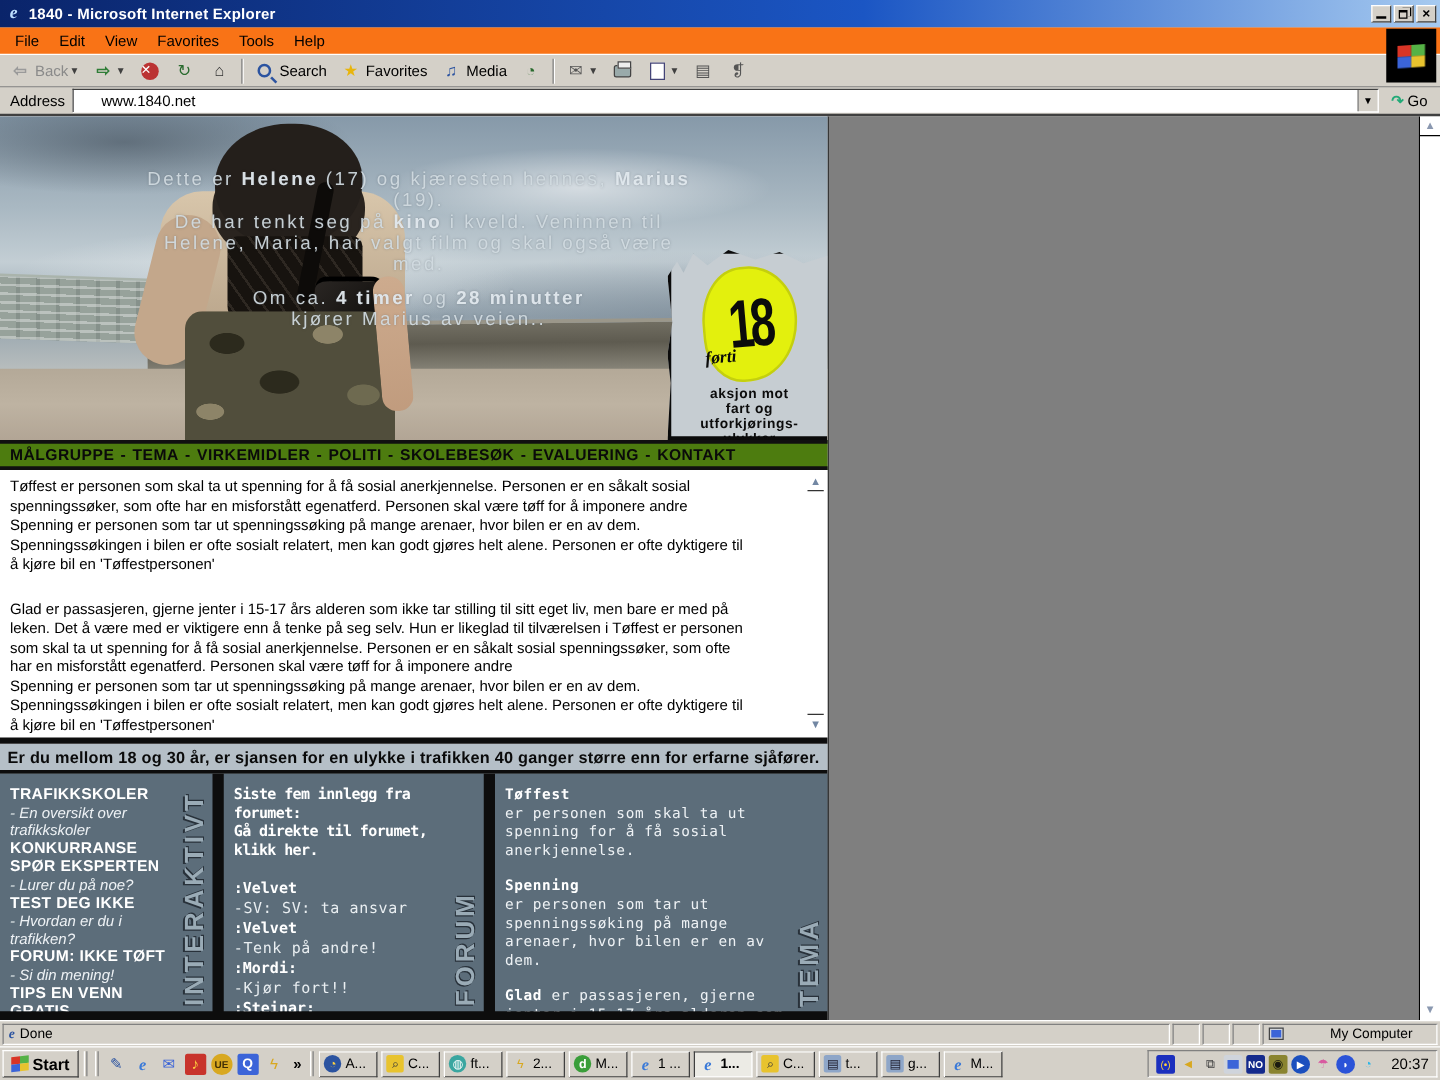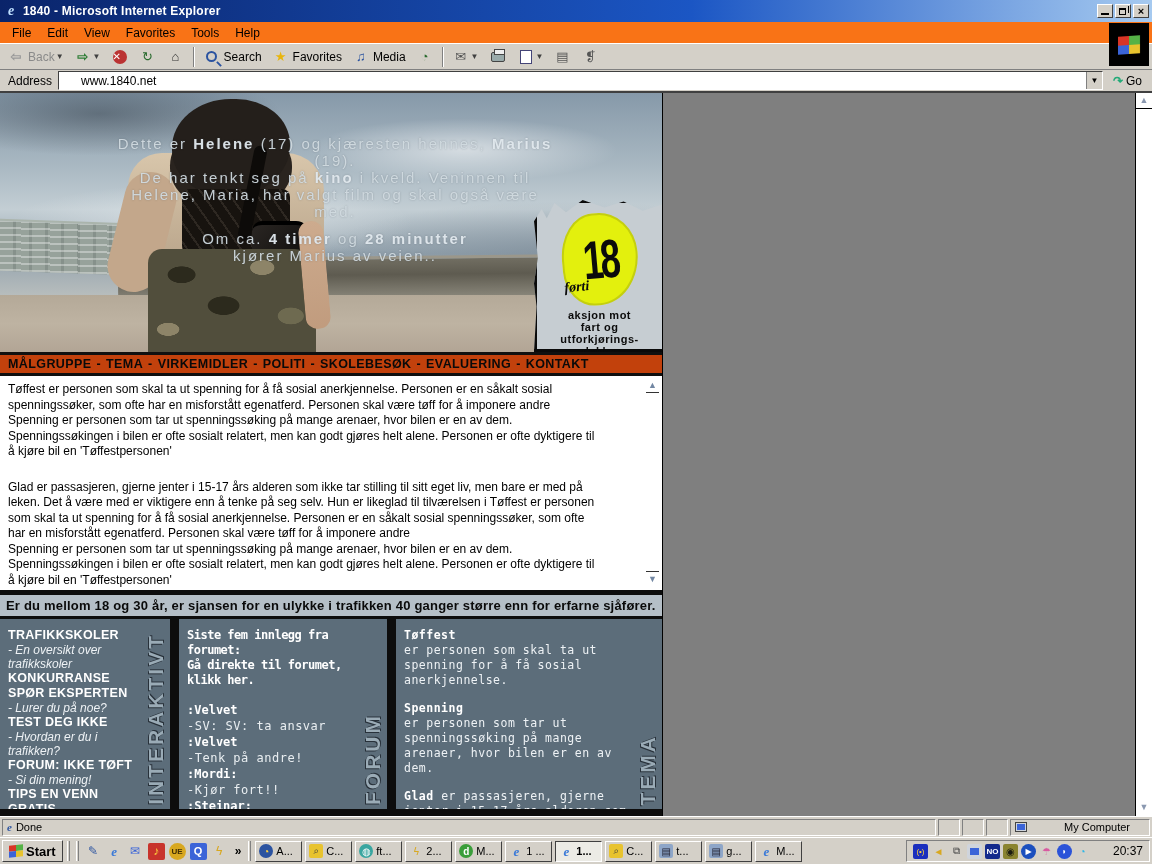--- a/index.html
+++ b/index.html
@@ -119,21 +119,21 @@
     clip-path:polygon(0 14%,6% 6%,10% 12%,16% 2%,25% 8%,38% 0,55% 5%,70% 1%,85% 7%,100% 3%,100% 100%,0 100%,2% 70%,0 55%,3% 38%); }
   .blob { width:76px; height:92px; margin:10px auto 0; background:#e3f00d;
     border-radius:47% 53% 58% 42% / 52% 48% 58% 42%; transform:rotate(-5deg);
     position:relative; display:flex; align-items:center; justify-content:center;
     box-shadow:0 0 0 2px rgba(20,20,20,.15) inset; }
   .blob .n18 { font:900 54px/54px "Liberation Sans",sans-serif; color:#0b0b0b; transform:scaleX(.68); letter-spacing:-5px; }
   .blob .word { position:absolute; left:0px; bottom:12px; font:bold italic 14px "Liberation Serif",serif; color:#0b0b0b; }
   .tagline { margin-top:4px; text-align:center; font:bold 11px/12px "Liberation Sans",sans-serif; color:#0b0b0b; letter-spacing:.5px; }
 
   
-  .navbar { height:24px; background:#c2410c; border-top:3px solid #101010; border-bottom:3px solid #101010;
+  .navbar { height:24px; background:#4d7c0f; border-top:3px solid #101010; border-bottom:3px solid #101010;
     display:flex; align-items:center; padding-left:8px; font:bold 12.5px "Liberation Sans",sans-serif;
     color:#0a0a0a; letter-spacing:.4px; white-space:nowrap; }
   .navbar .nav-dash { margin:0 5px; }
 
   
   .textpanel { position:relative; background:#fff; height:219px; border-bottom:5px solid #0d0d0d; }
   .textpanel .para { padding:6px 26px 0 8px; font:12px/15.5px "Liberation Sans",sans-serif; color:#000; white-space:pre-wrap; }
   .mini-sb { position:absolute; right:3px; top:4px; bottom:6px; width:13px; }
   .mini-sb .a { position:absolute; left:0; right:0; text-align:center; font-size:9px; color:#7287a3; }
   .mini-sb .a.top { top:0; border-bottom:1px solid #333; padding-bottom:2px; }
@@ -183,21 +183,21 @@
   .ql-ic { width:17px; height:17px; display:flex; align-items:center; justify-content:center; font-size:12px; border-radius:2px; }
   .chev { font:bold 12px "Liberation Sans",sans-serif; padding:0 3px; }
   .tasks { display:flex; gap:3px; flex:1; overflow:hidden; }
   .task { width:47px; height:21px; background:#d4d0c8; border:1px solid; border-color:#fff #404040 #404040 #fff;
     display:flex; align-items:center; gap:3px; padding:0 3px; font:11px "Liberation Sans",sans-serif; overflow:hidden; white-space:nowrap; }
   .task.active { border-color:#404040 #fff #fff #404040; background:#ecebe5; font-weight:bold; }
   .t-ic { width:14px; height:14px; flex:none; display:flex; align-items:center; justify-content:center; font-size:10px; border-radius:2px; }
   .tray { display:flex; align-items:center; gap:3px; border:1px solid; border-color:#808080 #fff #fff #808080;
     height:22px; padding:0 6px; }
   .tr-ic { width:15px; height:15px; display:flex; align-items:center; justify-content:center; font-size:10px; border-radius:2px; }
-  .clock { font:12px "Liberation Sans",sans-serif; margin-left:20px; }
+  .clock { font:12px "Liberation Sans",sans-serif; margin-left:8px; }
 
   .ie-e { color:#3b7ad8; font:italic bold 13px/13px "Liberation Serif",serif; }
 </style>
 </head>
 <body>
 
 <div class="win">
 
   <div class="titlebar">
     <span class="title-icon">e</span>

